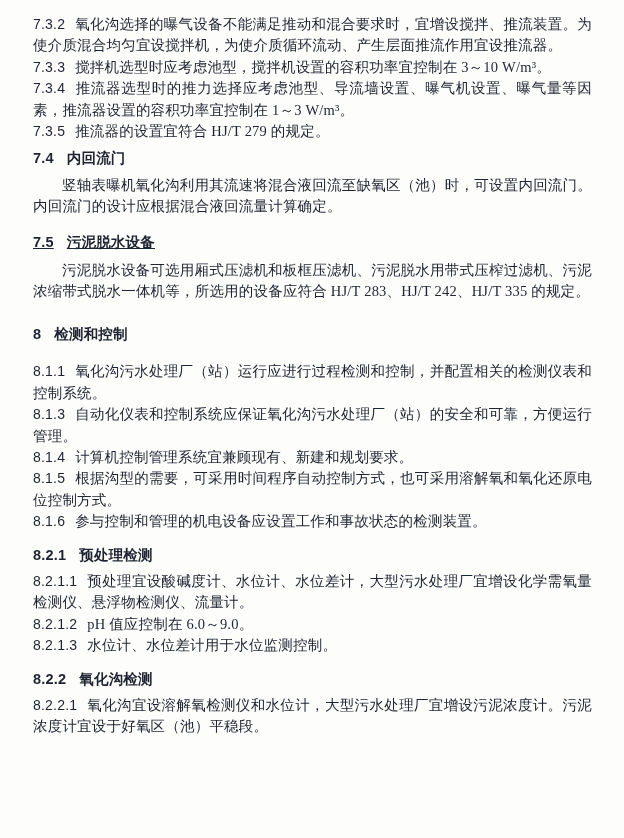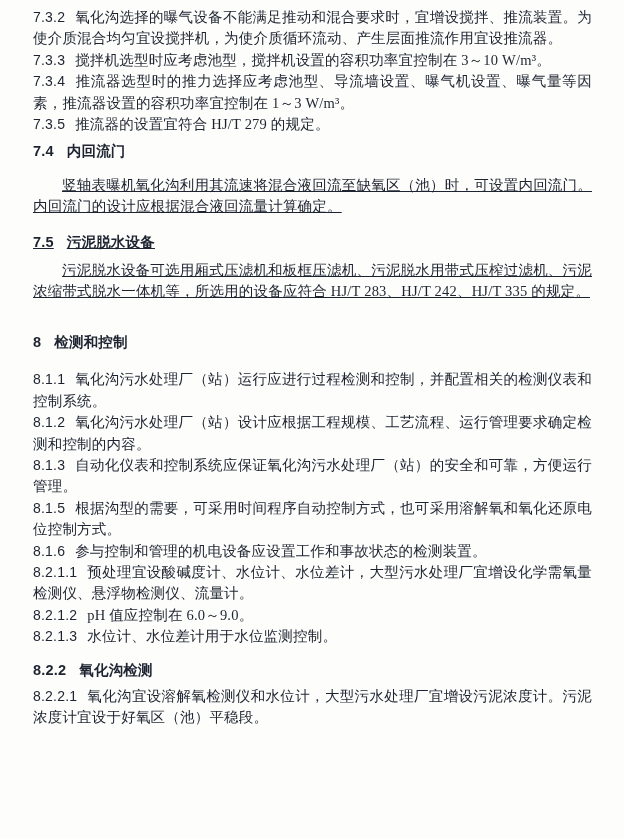--- a/index.html
+++ b/index.html
@@ -11,51 +11,50 @@
     width: 624px;
     height: 838px;
     overflow: hidden;
     color: #1d2330;
     font-family: "Liberation Serif", "DejaVu Serif", serif;
   }
   .page {
     box-sizing: border-box;
     width: 624px;
     height: 838px;
-    padding: 7px 32px 0 33px;
+    padding: 14px 32px 0 33px;
   }
   p {
     margin: 0;
     font-size: 14.5px;
     line-height: 21.4px;
     text-align: justify;
     letter-spacing: 0.2px;
   }
   .clause .num {
     font-family: "Liberation Sans", "DejaVu Sans", sans-serif;
     font-size: 14px;
     margin-right: 10px;
     white-space: nowrap;
   }
   .para {
     text-indent: 2em;
-    text-decoration: underline;
   }
   h1, h2, h3 {
     font-size: 14.5px;
     line-height: 21.4px;
     font-weight: bold;
     font-family: "Liberation Sans", "DejaVu Sans", sans-serif;
     letter-spacing: 0.2px;
   }
   h1 .num, h2 .num, h3 .num {
     margin-right: 13px;
   }
-  h1.chapter { margin: 29px 0 16px 0; }
-  h2.section { margin: 6px 0 12px 0; }
+  h1.chapter { margin: 21px 0 16px 0; }
+  h2.section { margin: 6px 0 5px 0; }
   h2.section-sp { margin: 14px 0 7px 0; text-decoration: underline; }
   h3.subsection { margin: 12px 0 5px 0; }
 </style>
 </head>
 <body>
 
 <div class="page">
 
   <p class="clause"><span class="num">7.3.2</span><span>氧化沟选择的曝气设备不能满足推动和混合要求时，宜增设搅拌、推流装置。为使介质混合均匀宜设搅拌机，为使介质循环流动、产生层面推流作用宜设推流器。</span></p>
 
@@ -71,30 +70,31 @@
 
   <h2 class="section-sp"><span class="num">7.5</span><span>污泥脱水设备</span></h2>
 
   <p class="para">污泥脱水设备可选用厢式压滤机和板框压滤机、污泥脱水用带式压榨过滤机、污泥浓缩带式脱水一体机等，所选用的设备应符合 HJ/T 283、HJ/T 242、HJ/T 335 的规定。</p>
 
   <h1 class="chapter"><span class="num">8</span><span>检测和控制</span></h1>
 
 
   <p class="clause"><span class="num">8.1.1</span><span>氧化沟污水处理厂（站）运行应进行过程检测和控制，并配置相关的检测仪表和控制系统。</span></p>
 
-  <p class="clause"><span class="num">8.1.2</span><span>氧化沟污水处理厂（站）设计应根据工程规模、工艺流程、运行管理要求确定检测和控制的内容。</span></p>
 
   <p class="clause"><span class="num">8.1.3</span><span>自动化仪表和控制系统应保证氧化沟污水处理厂（站）的安全和可靠，方便运行管理。</span></p>
 
+  <p class="clause"><span class="num">8.1.4</span><span>计算机控制管理系统宜兼顾现有、新建和规划要求。</span></p>
 
   <p class="clause"><span class="num">8.1.5</span><span>根据沟型的需要，可采用时间程序自动控制方式，也可采用溶解氧和氧化还原电位控制方式。</span></p>
 
   <p class="clause"><span class="num">8.1.6</span><span>参与控制和管理的机电设备应设置工作和事故状态的检测装置。</span></p>
 
 
+  <h3 class="subsection"><span class="num">8.2.1</span><span>预处理检测</span></h3>
 
   <p class="clause"><span class="num">8.2.1.1</span><span>预处理宜设酸碱度计、水位计、水位差计，大型污水处理厂宜增设化学需氧量检测仪、悬浮物检测仪、流量计。</span></p>
 
   <p class="clause"><span class="num">8.2.1.2</span><span>pH 值应控制在 6.0～9.0。</span></p>
 
   <p class="clause"><span class="num">8.2.1.3</span><span>水位计、水位差计用于水位监测控制。</span></p>
 
 
   <h3 class="subsection"><span class="num">8.2.2</span><span>氧化沟检测</span></h3>
 

